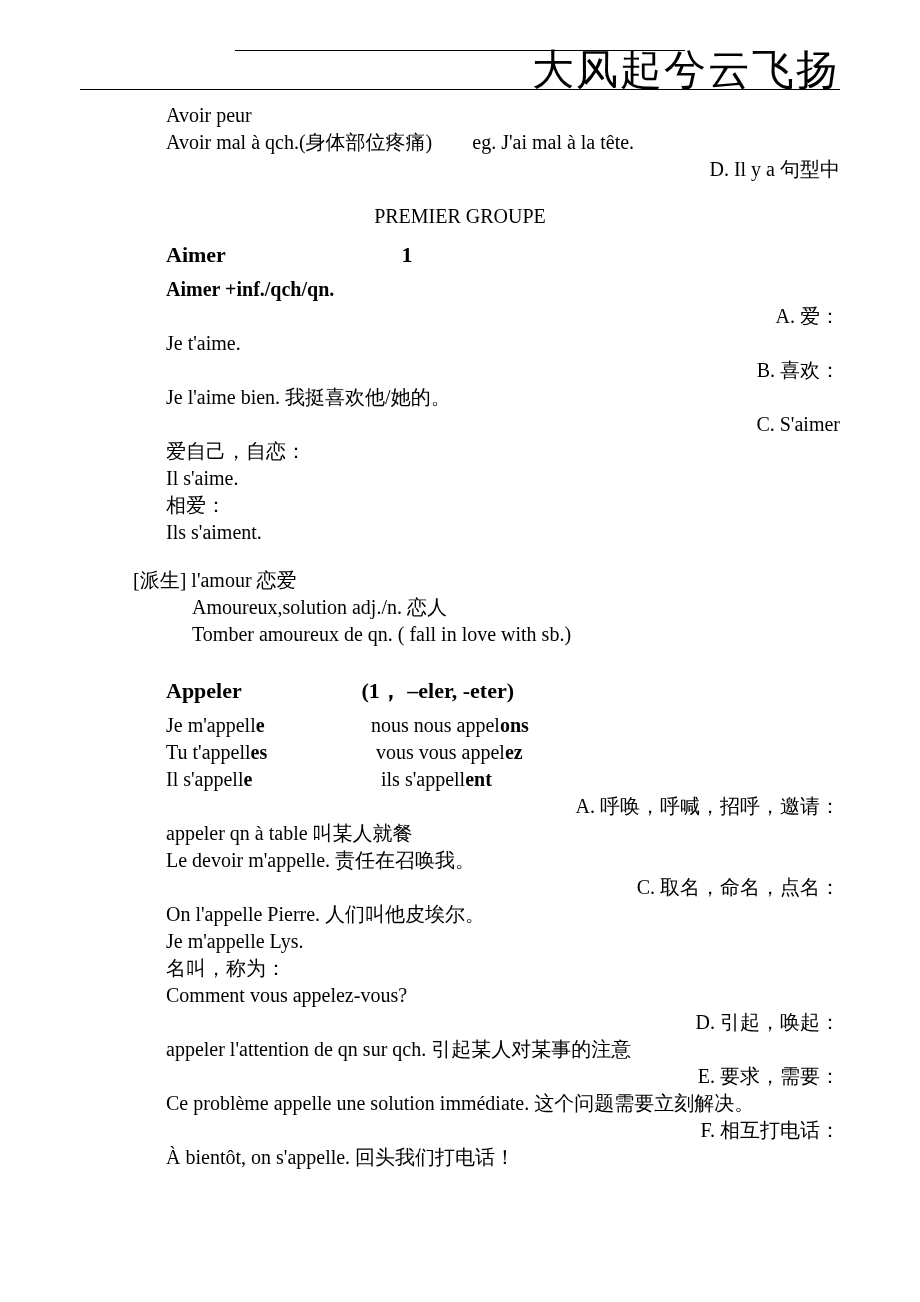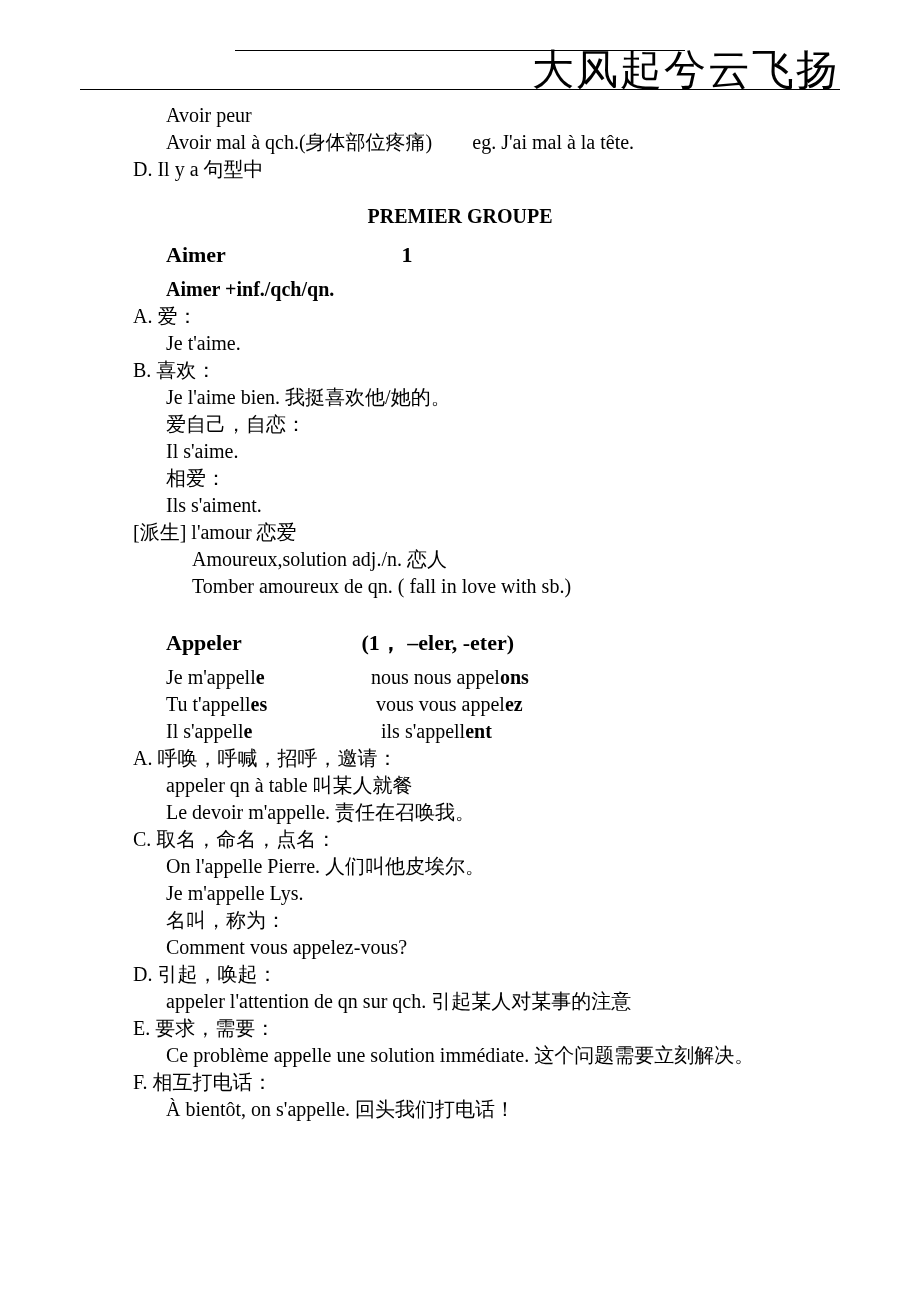--- a/index.html
+++ b/index.html
@@ -34,25 +34,25 @@
   .full-rule {
     width: 100%;
     border: none;
     border-top: 1px solid #000;
     margin: -4px 0 6px 0;
   }
   .content {
     line-height: 1.35;
   }
   .indent1 { padding-left: 86px; }
-  .marker-line { padding-left: 53px; }
-  .no-indent { padding-left: 53px; }
+  .marker-line { padding-left: 53px; text-align: right; }
+  .no-indent { padding-left: 53px; margin-top: 21px; }
   .section-title {
     text-align: center;
-    font-weight: bold;
+    font-weight: normal;
     margin: 20px 0 8px 0;
   }
   .verb-head {
     font-weight: bold;
     font-size: 22px;
     padding-left: 86px;
     margin: 10px 0 6px 0;
   }
   .sub-bold {
     font-weight: bold;
@@ -102,20 +102,24 @@
       <span>爱：</span>
     </div>
     <div class="indent1">Je t'aime.</div>
 
     <div class="marker-line">
       <span>B.</span>
       <span>喜欢：</span>
     </div>
     <div class="indent1">Je l'aime bien.  我挺喜欢他/她的。</div>
 
+    <div class="marker-line">
+      <span>C.</span>
+      <span>S'aimer</span>
+    </div>
     <div class="indent1">爱自己，自恋：</div>
     <div class="indent1">Il s'aime.</div>
     <div class="indent1">相爱：</div>
     <div class="indent1">Ils s'aiment.</div>
 
     <div class="no-indent">[派生] l'amour  恋爱</div>
     <div style="padding-left:112px;">Amoureux,solution    adj./n.  恋人</div>
     <div style="padding-left:112px;">Tomber amoureux de qn. ( fall in love with sb.)</div>
 
     <div class="gap"></div>

